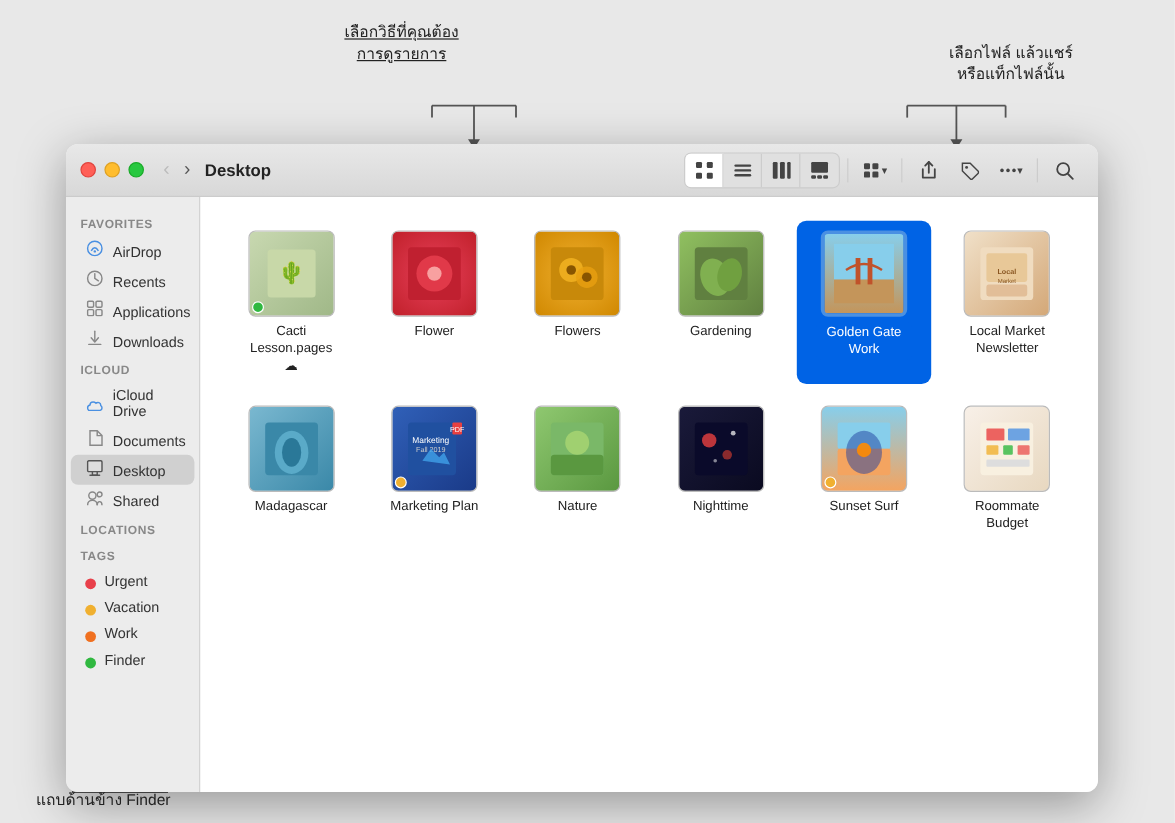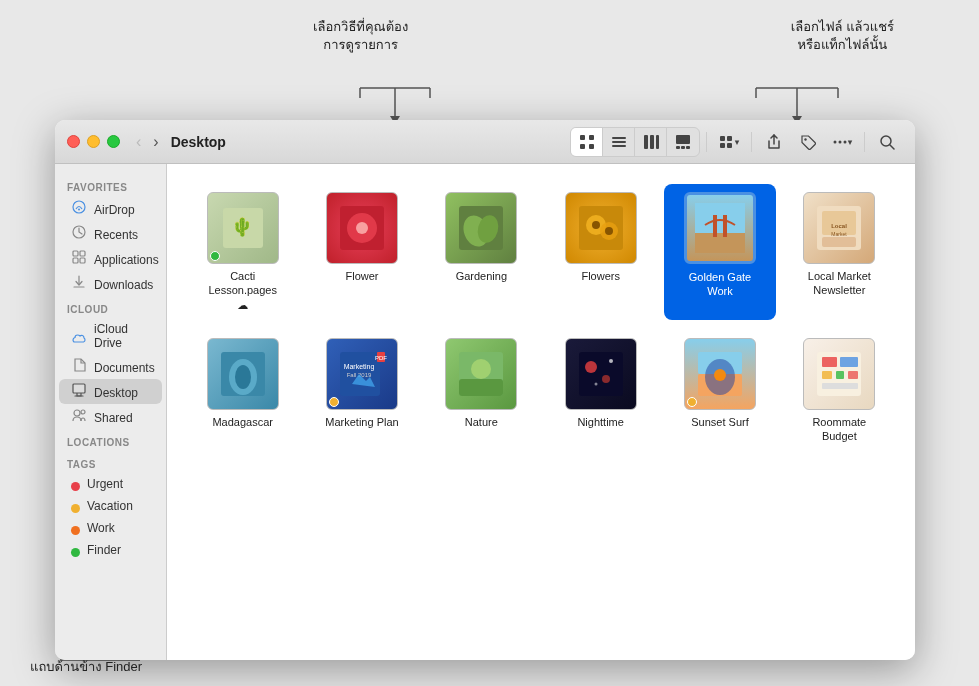--- a/index.html
+++ b/index.html
@@ -19,27 +19,28 @@
     
     .callout {
       position: absolute;
       font-size: 13px;
       color: #222;
       text-align: center;
       line-height: 1.4;
       pointer-events: none;
     }
     .callout-left {
-      left: 313px;
+      left: 287px;
       top: 18px;
       text-align: center;
+      text-decoration: underline;
     }
     .callout-right {
       right: 85px;
-      top: 18px;
+      top: 35px;
       text-align: center;
     }
     .callout-bottom {
       left: 30px;
       bottom: 10px;
       text-align: center;
     }
 
     
     .finder-window {
@@ -584,41 +585,41 @@
             <svg width="50" height="50" viewBox="0 0 50 50" fill="none" xmlns="http://www.w3.org/2000/svg">
               <rect x="3" y="3" width="44" height="44" rx="3" fill="#c02030"></rect>
               <circle cx="25" cy="25" r="15" fill="#e84050" opacity="0.8"></circle>
               <circle cx="25" cy="25" r="6" fill="#f8a0a0"></circle>
             </svg>
           </div>
           <span class="file-label">Flower</span>
         </div>
 
         <div class="file-item">
-          <div class="file-thumb thumb-gardening">
-            <svg width="50" height="50" viewBox="0 0 50 50" fill="none" xmlns="http://www.w3.org/2000/svg">
-              <rect x="3" y="3" width="44" height="44" rx="3" fill="#608040"></rect>
-              <ellipse cx="20" cy="28" rx="12" ry="16" fill="#80b050" transform="rotate(-20 20 28)"></ellipse>
-              <ellipse cx="32" cy="26" rx="10" ry="14" fill="#70a040" transform="rotate(15 32 26)"></ellipse>
-            </svg>
-          </div>
-          <span class="file-label">Gardening</span>
-        </div>
-
-        <div class="file-item">
           <div class="file-thumb thumb-flowers">
             <svg width="50" height="50" viewBox="0 0 50 50" fill="none" xmlns="http://www.w3.org/2000/svg">
               <rect x="3" y="3" width="44" height="44" rx="3" fill="#c8890a"></rect>
               <circle cx="20" cy="22" r="10" fill="#f0b020" opacity="0.9"></circle>
               <circle cx="33" cy="28" r="9" fill="#e8a010" opacity="0.8"></circle>
               <circle cx="20" cy="22" r="4" fill="#885500"></circle>
               <circle cx="33" cy="28" r="4" fill="#885500"></circle>
             </svg>
           </div>
           <span class="file-label">Flowers</span>
+        </div>
+
+        <div class="file-item">
+          <div class="file-thumb thumb-gardening">
+            <svg width="50" height="50" viewBox="0 0 50 50" fill="none" xmlns="http://www.w3.org/2000/svg">
+              <rect x="3" y="3" width="44" height="44" rx="3" fill="#608040"></rect>
+              <ellipse cx="20" cy="28" rx="12" ry="16" fill="#80b050" transform="rotate(-20 20 28)"></ellipse>
+              <ellipse cx="32" cy="26" rx="10" ry="14" fill="#70a040" transform="rotate(15 32 26)"></ellipse>
+            </svg>
+          </div>
+          <span class="file-label">Gardening</span>
         </div>
 
         <div class="file-item selected">
           <div class="file-thumb thumb-goldengate" style="border: 3px solid #4a90e2;">
             <svg width="50" height="50" viewBox="0 0 50 50" fill="none" xmlns="http://www.w3.org/2000/svg">
               <rect x="0" y="0" width="50" height="30" fill="#87ceeb"></rect>
               <rect x="0" y="30" width="50" height="20" fill="#c4955a"></rect>
               <rect x="18" y="12" width="4" height="22" fill="#c0522a"></rect>
               <rect x="28" y="12" width="4" height="22" fill="#c0522a"></rect>
               <path d="M10 22 Q25 12 40 22" stroke="#c0522a" stroke-width="2" fill="none"></path>

